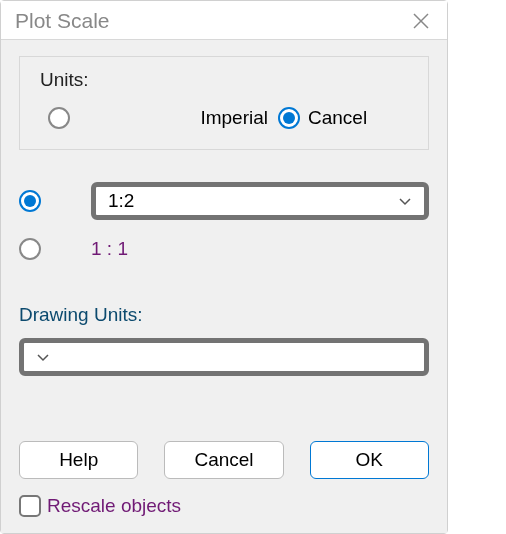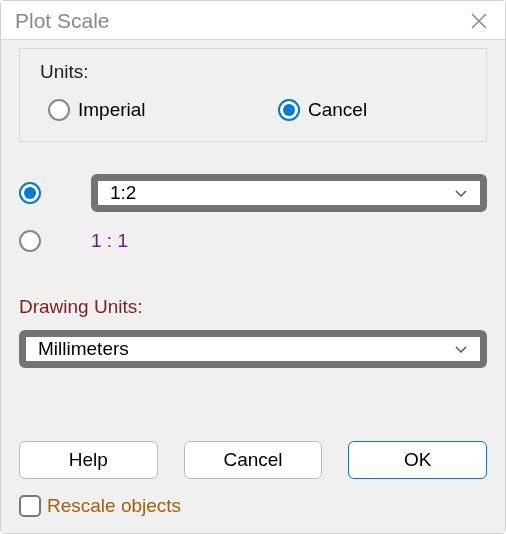--- a/index.html
+++ b/index.html
@@ -7,21 +7,21 @@
       margin: 0;
       padding: 0;
     }
     body {
       font-family: 'Segoe UI', Tahoma, sans-serif;
       background: #fff;
       width: 506px;
       height: 534px;
     }
     .dialog {
-      width: 506px;
+      width: 448px;
       height: 534px;
       border: 1px solid #d0d0d0;
       border-radius: 4px;
       background: #fff;
       display: flex;
       flex-direction: column;
     }
     .titlebar {
       display: flex;
       align-items: center;
@@ -43,21 +43,21 @@
       cursor: pointer;
     }
     .close-btn svg {
       stroke: #888;
       stroke-width: 1.5;
     }
     .content {
       flex: 1;
       background: #f0f0f0;
       border-top: 1px solid #d8d8d8;
-      padding: 8px 18px 16px 18px;
+      padding: 16px 18px 16px 18px;
       display: flex;
       flex-direction: column;
     }
     .group {
       border: 1px solid #d8d8d8;
       border-radius: 0;
       margin-bottom: 18px;
       padding: 0;
       position: relative;
     }
@@ -75,20 +75,21 @@
       align-items: center;
       gap: 10px;
     }
     .radio-units {
       display: flex;
       align-items: center;
       padding-left: 8px;
     }
     .radio-units .radio-item:first-child {
       width: 220px;
+      justify-content: space-between;
     }
     .radio-item {
       display: flex;
       align-items: center;
       gap: 8px;
       cursor: pointer;
     }
     .radio-circle {
       width: 22px;
       height: 22px;
@@ -126,21 +127,21 @@
     .scale-radio-col {
       width: 72px;
       padding-left: 0px;
     }
     .scale-value-col {
       flex: 1;
     }
     .dropdown {
       width: 100%;
       height: 38px;
-      border: 7px solid #737373;
+      border: 5px solid #737373;
       border-radius: 6px;
       background: #fff;
       display: flex;
       align-items: center;
       justify-content: space-between;
       padding: 0 12px;
       cursor: pointer;
     }
     .dropdown-text {
       font-size: 19px;
@@ -154,21 +155,21 @@
     .scale-text {
       font-size: 19px;
       color: #701a75;
     }
     .drawing-units-section {
       margin-top: 8px;
       margin-bottom: 26px;
     }
     .drawing-units-label {
       font-size: 19px;
-      color: #7f1d1d;
+      color: #0c4a6e;
       margin-bottom: 12px;
     }
     .spacer {
       flex: 1;
     }
     .button-row {
       display: flex;
       gap: 26px;
       margin-bottom: 12px;
     }
@@ -198,21 +199,21 @@
       width: 22px;
       height: 22px;
       border: 2px solid #777;
       border-radius: 5px;
       background: #fff;
       cursor: pointer;
       flex-shrink: 0;
     }
     .checkbox-label {
       font-size: 19px;
-      color: #a16207;
+      color: #701a75;
     }
   </style>
 </head>
 <body>
 
 <div class="dialog">
   <div class="titlebar">
     <div class="titlebar-title">Plot Scale</div>
     <div class="close-btn">
       <svg width="18" height="18" viewBox="0 0 18 18">
@@ -266,21 +267,20 @@
         </div>
         <div class="scale-value-col">
           <div class="scale-text">1 : 1</div>
         </div>
       </div>
     </div>
 
     <div class="drawing-units-section">
       <div class="drawing-units-label">Drawing Units:</div>
       <div class="dropdown">
-        <div class="dropdown-text">Millimeters</div>
         <div class="chevron">
           <svg width="14" height="10" viewBox="0 0 14 10">
               <polyline points="2,3 7,8 12,3"></polyline>
             </svg>
         </div>
       </div>
     </div>
 
     <div class="spacer"></div>
 

